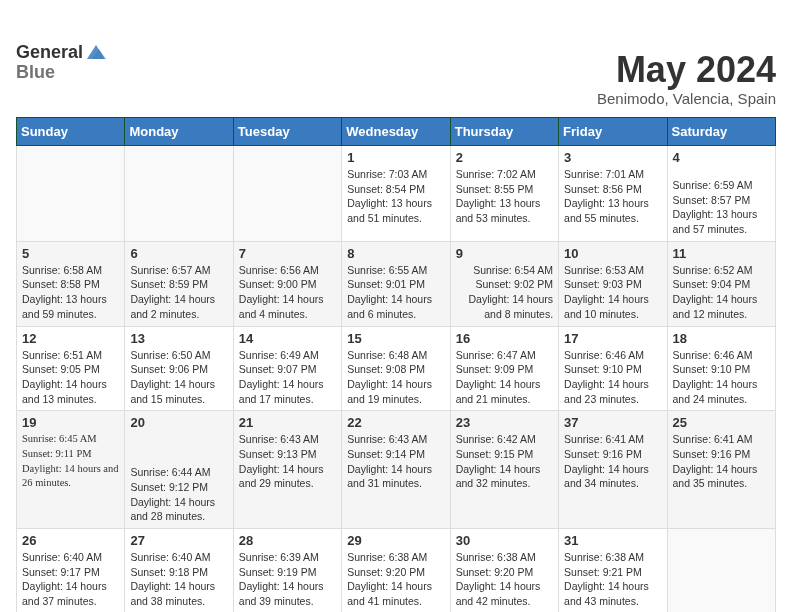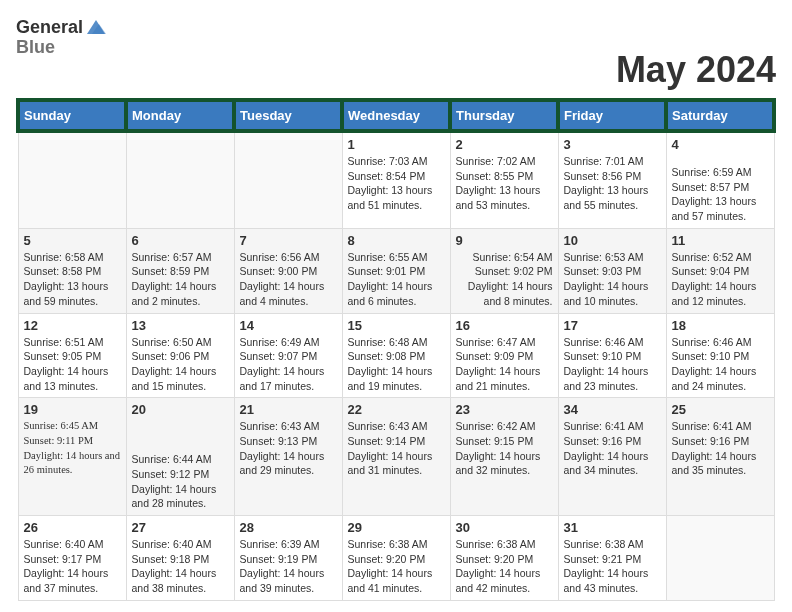--- a/index.html
+++ b/index.html
@@ -6,21 +6,21 @@
     body {
       font-family: Arial, sans-serif;
       background: #fff;
       width: 792px;
       min-height: 612px;
       padding: 16px;
     }
     .header {
       display: flex;
       justify-content: space-between;
-      align-items: flex-start;
+      align-items: center;
       margin-bottom: 10px;
     }
     .logo {
       display: flex;
       align-items: center;
     }
     .logo-text-general {
       font-size: 18px;
       font-weight: bold;
       color: #333;
@@ -57,21 +57,21 @@
       border-collapse: collapse;
       font-size: 11px;
     }
     thead tr th {
       background-color: #3a7abf;
       color: #fff;
       font-weight: bold;
       font-size: 13px;
       padding: 6px 4px;
       text-align: left;
-      border: 4px solid #14532d;
+      border: 1px solid #14532d;
     }
     tbody tr td {
       border: 1px solid #ddd;
       vertical-align: top;
       padding: 4px 5px;
       height: 78px;
       width: 108px;
       background: #fff;
     }
     tbody tr:nth-child(even) td {
@@ -103,20 +103,21 @@
         <svg class="logo-icon" viewBox="0 0 22 22" xmlns="http://www.w3.org/2000/svg">
           <polygon points="2,18 11,4 20,18" fill="#3a7abf" opacity="0.85"></polygon>
           <polygon points="7,18 14,8 21,18" fill="#3a7abf" opacity="0.5"></polygon>
         </svg>
       </div>
       <span class="logo-text-blue">Blue</span>
     </div>
   </div>
   <div class="title-block">
     <div class="month-title">May 2024</div>
+    <div class="subtitle">Benimodo, Valencia, Spain</div>
   </div>
 </div>
 
 <table>
   <thead>
     <tr>
     <th>Sunday</th>
         <th>Monday</th>
         <th>Tuesday</th>
         <th>Wednesday</th>
@@ -268,21 +269,21 @@
 Sunset: 9:14 PM
 Daylight: 14 hours and 31 minutes.</div>
         </td>
         <td>
           <div class="day-number">23</div>
           <div class="day-info" style="white-space: pre-line;">Sunrise: 6:42 AM
 Sunset: 9:15 PM
 Daylight: 14 hours and 32 minutes.</div>
         </td>
         <td>
-          <div class="day-number">34</div>
+          <div class="day-number">37</div>
           <div class="day-info" style="white-space: pre-line;">Sunrise: 6:41 AM
 Sunset: 9:16 PM
 Daylight: 14 hours and 34 minutes.</div>
         </td>
         <td>
           <div class="day-number">25</div>
           <div class="day-info" style="white-space: pre-line;">Sunrise: 6:41 AM
 Sunset: 9:16 PM
 Daylight: 14 hours and 35 minutes.</div>
         </td>

